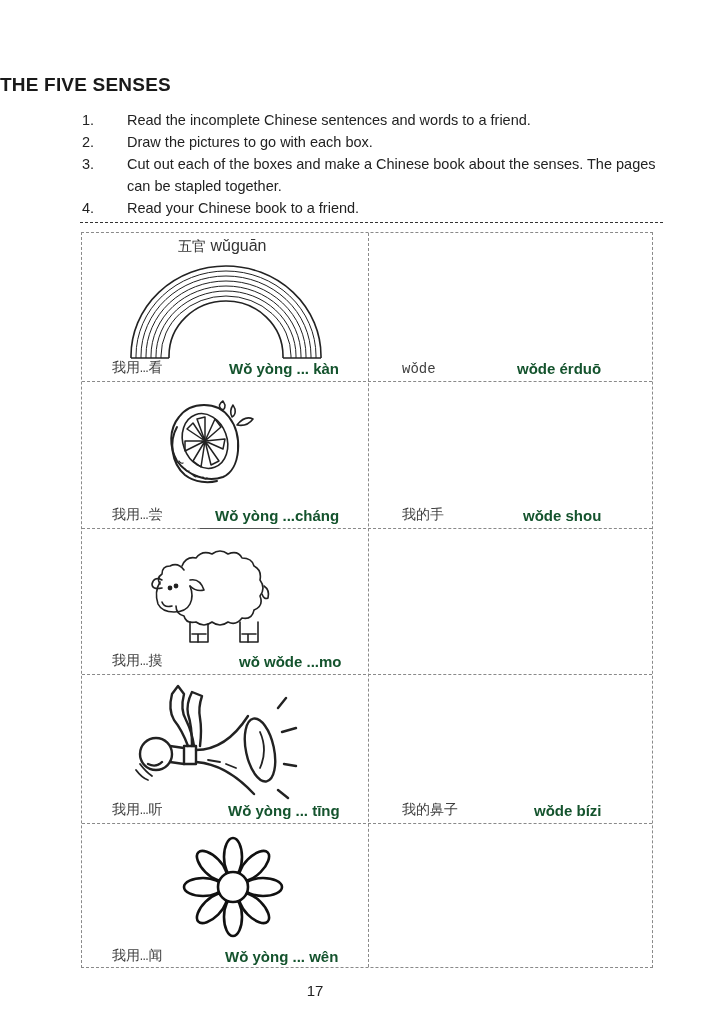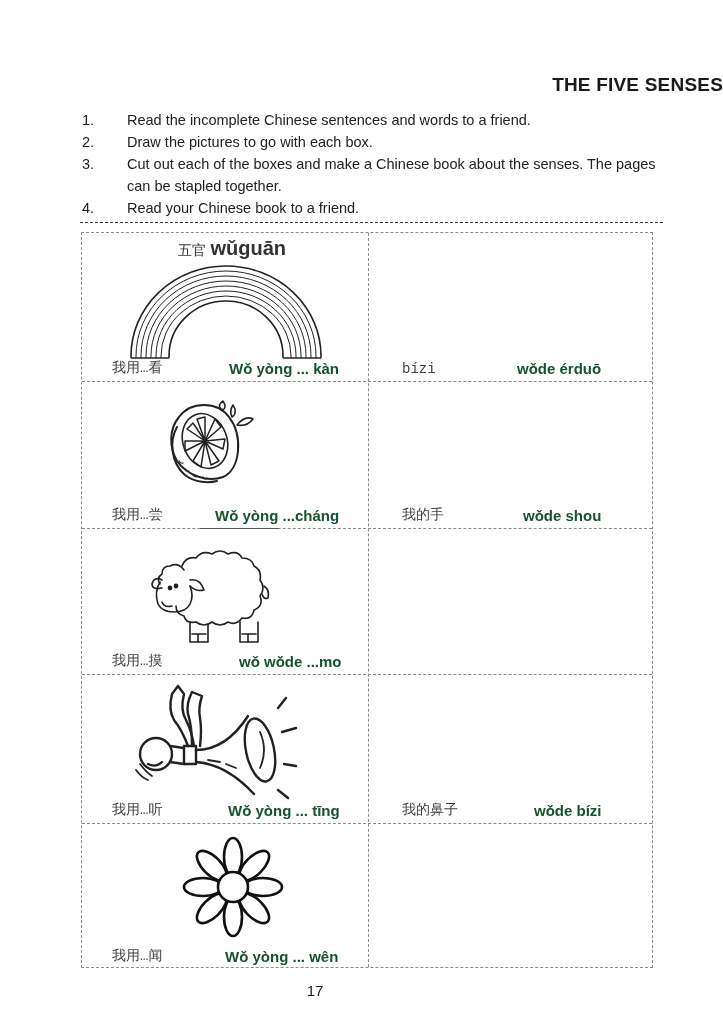--- a/index.html
+++ b/index.html
@@ -1,35 +1,35 @@
 <!DOCTYPE html>
 <html><head>
 <meta charset="utf-8">
 <style>
   html, body { margin: 0; padding: 0; background: #ffffff; }
   body { width: 723px; height: 1024px; position: relative; overflow: hidden;
          font-family: "Liberation Sans", "DejaVu Sans", sans-serif; color: #222; }
-  .title { position: absolute; left: 0; width: 723px; top: 74px; text-align: right;
+  .title { position: absolute; left: 0; width: 723px; top: 74px; text-align: left;
            font-size: 19px; font-weight: bold; color: #1a1a1a; letter-spacing: 0.2px; }
   .instr { position: absolute; left: 82px; top: 109px; width: 600px; font-size: 14.5px; line-height: 22px; color: #222; }
   .instr-row { display: flex; }
   .instr-num { width: 45px; flex: none; }
   .instr-text { flex: 1; }
   .cutline { position: absolute; left: 80px; top: 222px; width: 583px; height: 0;
              border-top: 1.5px dashed #333; }
   .grid { position: absolute; left: 81px; top: 232px; width: 572px; height: 736px;
           border: 1px dashed #8a8a8a; box-sizing: border-box; }
   .cell { position: absolute; box-sizing: border-box; }
   .vline { position: absolute; left: 286px; top: 0; height: 100%; border-left: 1px dashed #8a8a8a; }
   .hline { position: absolute; left: 0; width: 100%; border-top: 1px dashed #8a8a8a; }
   .cap-cn { position: absolute; font-family: Liberation Mono, monospace; font-size: 14px; color: #404040; bottom: 4px; }
   .cap-py { position: absolute; font-weight: bold; font-size: 15px; color: #14532d; bottom: 4px; }
   .uline { position: absolute; height: 0; border-top: 1.5px solid #555; bottom: -1px; }
   .header-cn { position: absolute; font-family: "DejaVu Serif", serif; font-size: 14px; color: #333; }
-  .header-py { font-family: "Liberation Sans", sans-serif; font-weight: bold; font-size: 20px; }
+  .header-py { font-family: "Liberation Sans", sans-serif; font-weight: normal; font-size: 16px; }
   .page-num { position: absolute; left: 0; width: 630px; top: 982px; text-align: center; font-size: 15px; color: #222; }
   svg { position: absolute; overflow: visible; }
 </style>
 </head>
 <body>
 
 <div class="title">THE FIVE SENSES</div>
 
 <div class="instr">
   <div class="instr-row">
@@ -75,21 +75,21 @@
         <path d="M30,92 L30,90 A65,60 0 0 1 160,90 L160,92"></path>
         <path d="M38,92 L38,90 A57,55 0 0 1 152,90 L152,92" stroke-width="1.6"></path>
         <line x1="0" y1="92" x2="38" y2="92" stroke-width="1.4"></line>
         <line x1="152" y1="92" x2="190" y2="92" stroke-width="1.4"></line>
       </g>
     </svg>
     <span class="cap-cn" style="left:30px">我用…看</span>
     <span class="cap-py" style="left:147px">Wǒ yòng ... kàn</span>
   </div>
   <div class="cell" style="left:286px;top:0;width:286px;height:148px">
-    <span class="cap-cn" style="left:34px">bízi</span>
+    <span class="cap-cn" style="left:34px">wǒde</span>
     <span class="cap-py" style="left:149px">wǒde érduō</span>
   </div>
 
   <div class="cell" style="left:286px;top:148px;width:286px;height:147px">
     <span class="cap-cn" style="left:34px">我的手</span>
     <span class="cap-py" style="left:155px">wǒde shou</span>
   </div>
   <div class="cell" style="left:0;top:148px;width:286px;height:147px">
     <svg style="left:85px;top:16px" width="100" height="88" viewBox="0 0 100 88">
       <g fill="none" stroke="#222" stroke-width="2" stroke-linecap="round" stroke-linejoin="round">

